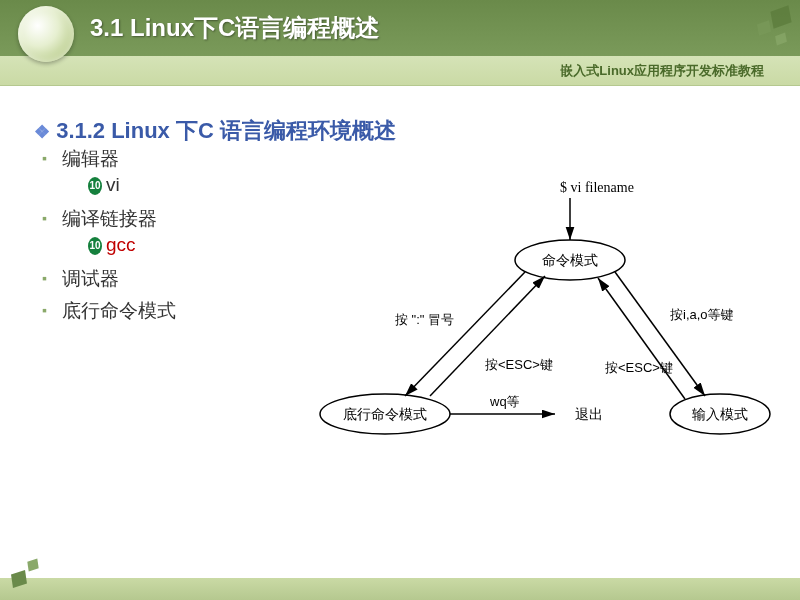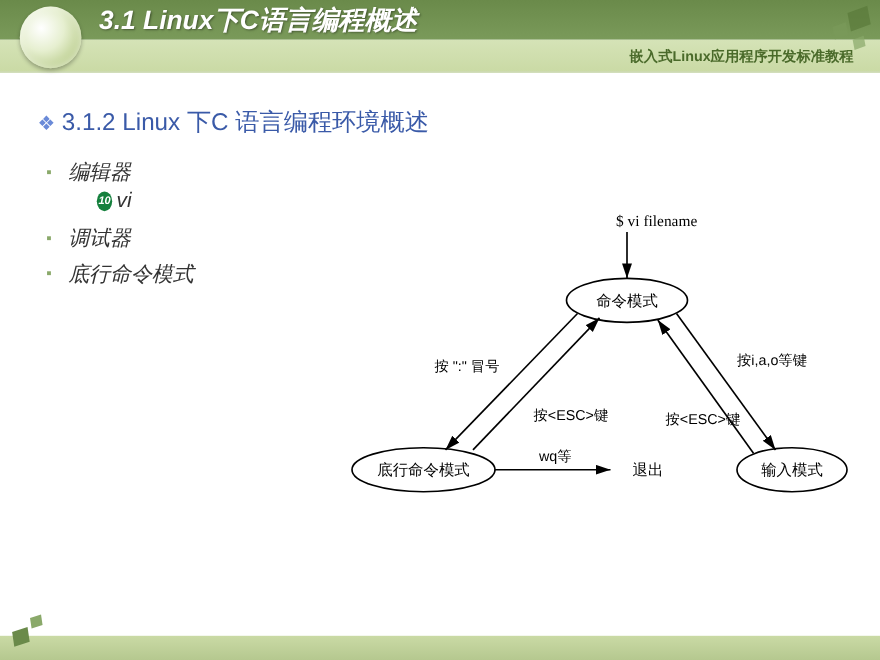--- a/index.html
+++ b/index.html
@@ -1,46 +1,46 @@
 <!DOCTYPE html>
 <html><head>
 <meta charset="utf-8">
 <style>
   * { margin: 0; padding: 0; box-sizing: border-box; }
   body { width: 800px; height: 600px; font-family: "Microsoft YaHei", Arial, sans-serif; background: #fff; position: relative; overflow: hidden; }
 
   
-  .header-top { background: linear-gradient(#6a8a4a,#7a9a5a); height: 36px; display:flex; align-items:center; padding-left: 90px; position:relative;font-style:italic;}
+  .header-top { background: linear-gradient(#6a8a4a,#7a9a5a); height: 56px; display:flex; align-items:center; padding-left: 90px; position:relative;}
   .header-top .title { color: #fff; font-size: 24px; font-weight: bold; text-shadow: 1px 1px 2px rgba(0,0,0,.4);}
-  .header-sub { background: linear-gradient(#d5e3b7,#cadaa5); height: 30px; display:flex; justify-content:flex-end; align-items:center; padding-right: 24px; color:#4a6a2a; font-size:13px; font-weight:bold; border-bottom:1px solid #b5c88f;}
+  .header-sub { background: linear-gradient(#d5e3b7,#cadaa5); height: 30px; display:flex; justify-content:flex-end; align-items:center; padding-right: 36px; color:#4a6a2a; font-size:13px; font-weight:bold; border-bottom:1px solid #b5c88f;}
   .logo-badge { position:absolute; left:18px; top:6px; width:56px; height:56px; border-radius:50%; background: radial-gradient(circle at 35% 35%, #fff, #e6efd0 40%, #c3d49a 70%, #a8bd77); box-shadow: 0 2px 4px rgba(0,0,0,.3), inset 0 0 8px rgba(255,255,255,.6); z-index:5; }
 
   
   .corner-tr { position:absolute; top:0; right:0; width:90px; height:70px; opacity:.7; }
   .corner-tr .cube { position:absolute; width:18px; height:18px; background:#5a7a3a; transform: skewY(-20deg) skewX(10deg); }
   .corner-tr .c1{ top:8px; right:10px; }
   .corner-tr .c2{ top:22px; right:30px; width:12px; height:12px; background:#7a9a5a;}
   .corner-tr .c3{ top:34px; right:14px; width:10px; height:10px; background:#8aa96a;}
 
   
   .content { padding: 30px 20px 0 34px; position:relative; }
-  .section-title { color:#3a5aa8; font-size:22px; font-weight:normal; margin-bottom:18px; }
+  .section-title { color:#3a5aa8; font-size:22px; font-weight:bold; }
   .section-title .diamond { color:#6a8ad8; margin-right:6px; font-size:18px; }
 
   ul.outline { list-style:none; padding-left: 28px; font-size:19px; color:#333; }
-  ul.outline > li { margin-bottom: 6px; position:relative;font-style:italic; }
+  ul.outline > li { margin-bottom: 6px; position:relative; }
   ul.outline > li::before { content:"▪"; color:#8aa96a; position:absolute; left:-20px; font-size:14px; top:4px;}
   ul.sub { list-style:none; padding-left: 26px; margin-top:2px; margin-bottom:10px;}
   ul.sub li::before { display:none;}
   .circ10 { display:inline-flex; align-items:center; justify-content:center; width:14px; height:18px; border-radius:50%; background:#15803d; color:#fff; font-size:10px; font-weight:bold; margin-right:4px; vertical-align:middle;}
   .sub li { font-size:19px; }
   .red { color:#c00000; }
 
   
-  .diagram { position:absolute; left:300px; top:187px; width:480px; height:300px; }
+  .diagram { position:absolute; left:300px; top:174px; width:480px; height:300px; }
   .diagram svg { width:100%; height:100%; }
   .node-ell { fill:#fff; stroke:#000; stroke-width:1.5; }
   .lbl { font-size:14px; font-family: "SimSun", serif; }
   .lbl-sm { font-size:13px; }
 
   
   .footer-bar { position:absolute; bottom:0; left:0; right:0; height:22px; background: linear-gradient(#cadaa5,#b5c88f); }
   .corner-bl { position:absolute; bottom:8px; left:8px; width:60px; height:50px; }
   .corner-bl .sq { position:absolute; background:#8aa96a; transform: skewY(-18deg) skewX(8deg);}
   .corner-bl .s1{ width:14px; height:14px; bottom:6px; left:4px; background:#6a8a4a;}
@@ -65,20 +65,26 @@
 <div class="content">
   <div class="section-title">
     <span class="diamond">❖</span><span>3.1.2 Linux 下C 语言编程环境概述</span>
   </div>
 
   <ul class="outline">
     <li>
       <span>编辑器</span>
       <ul class="sub">
           <li><span class="circ10">10</span><span>vi</span></li>
+        </ul>
+    </li>
+    <li>
+      <span>编译链接器</span>
+      <ul class="sub">
+          <li><span class="circ10">10</span><span class="red">gcc</span></li>
         </ul>
     </li>
     <li>
       <span>调试器</span>
     </li>
     <li>
       <span>底行命令模式</span>
     </li>
   </ul>
 </div>

